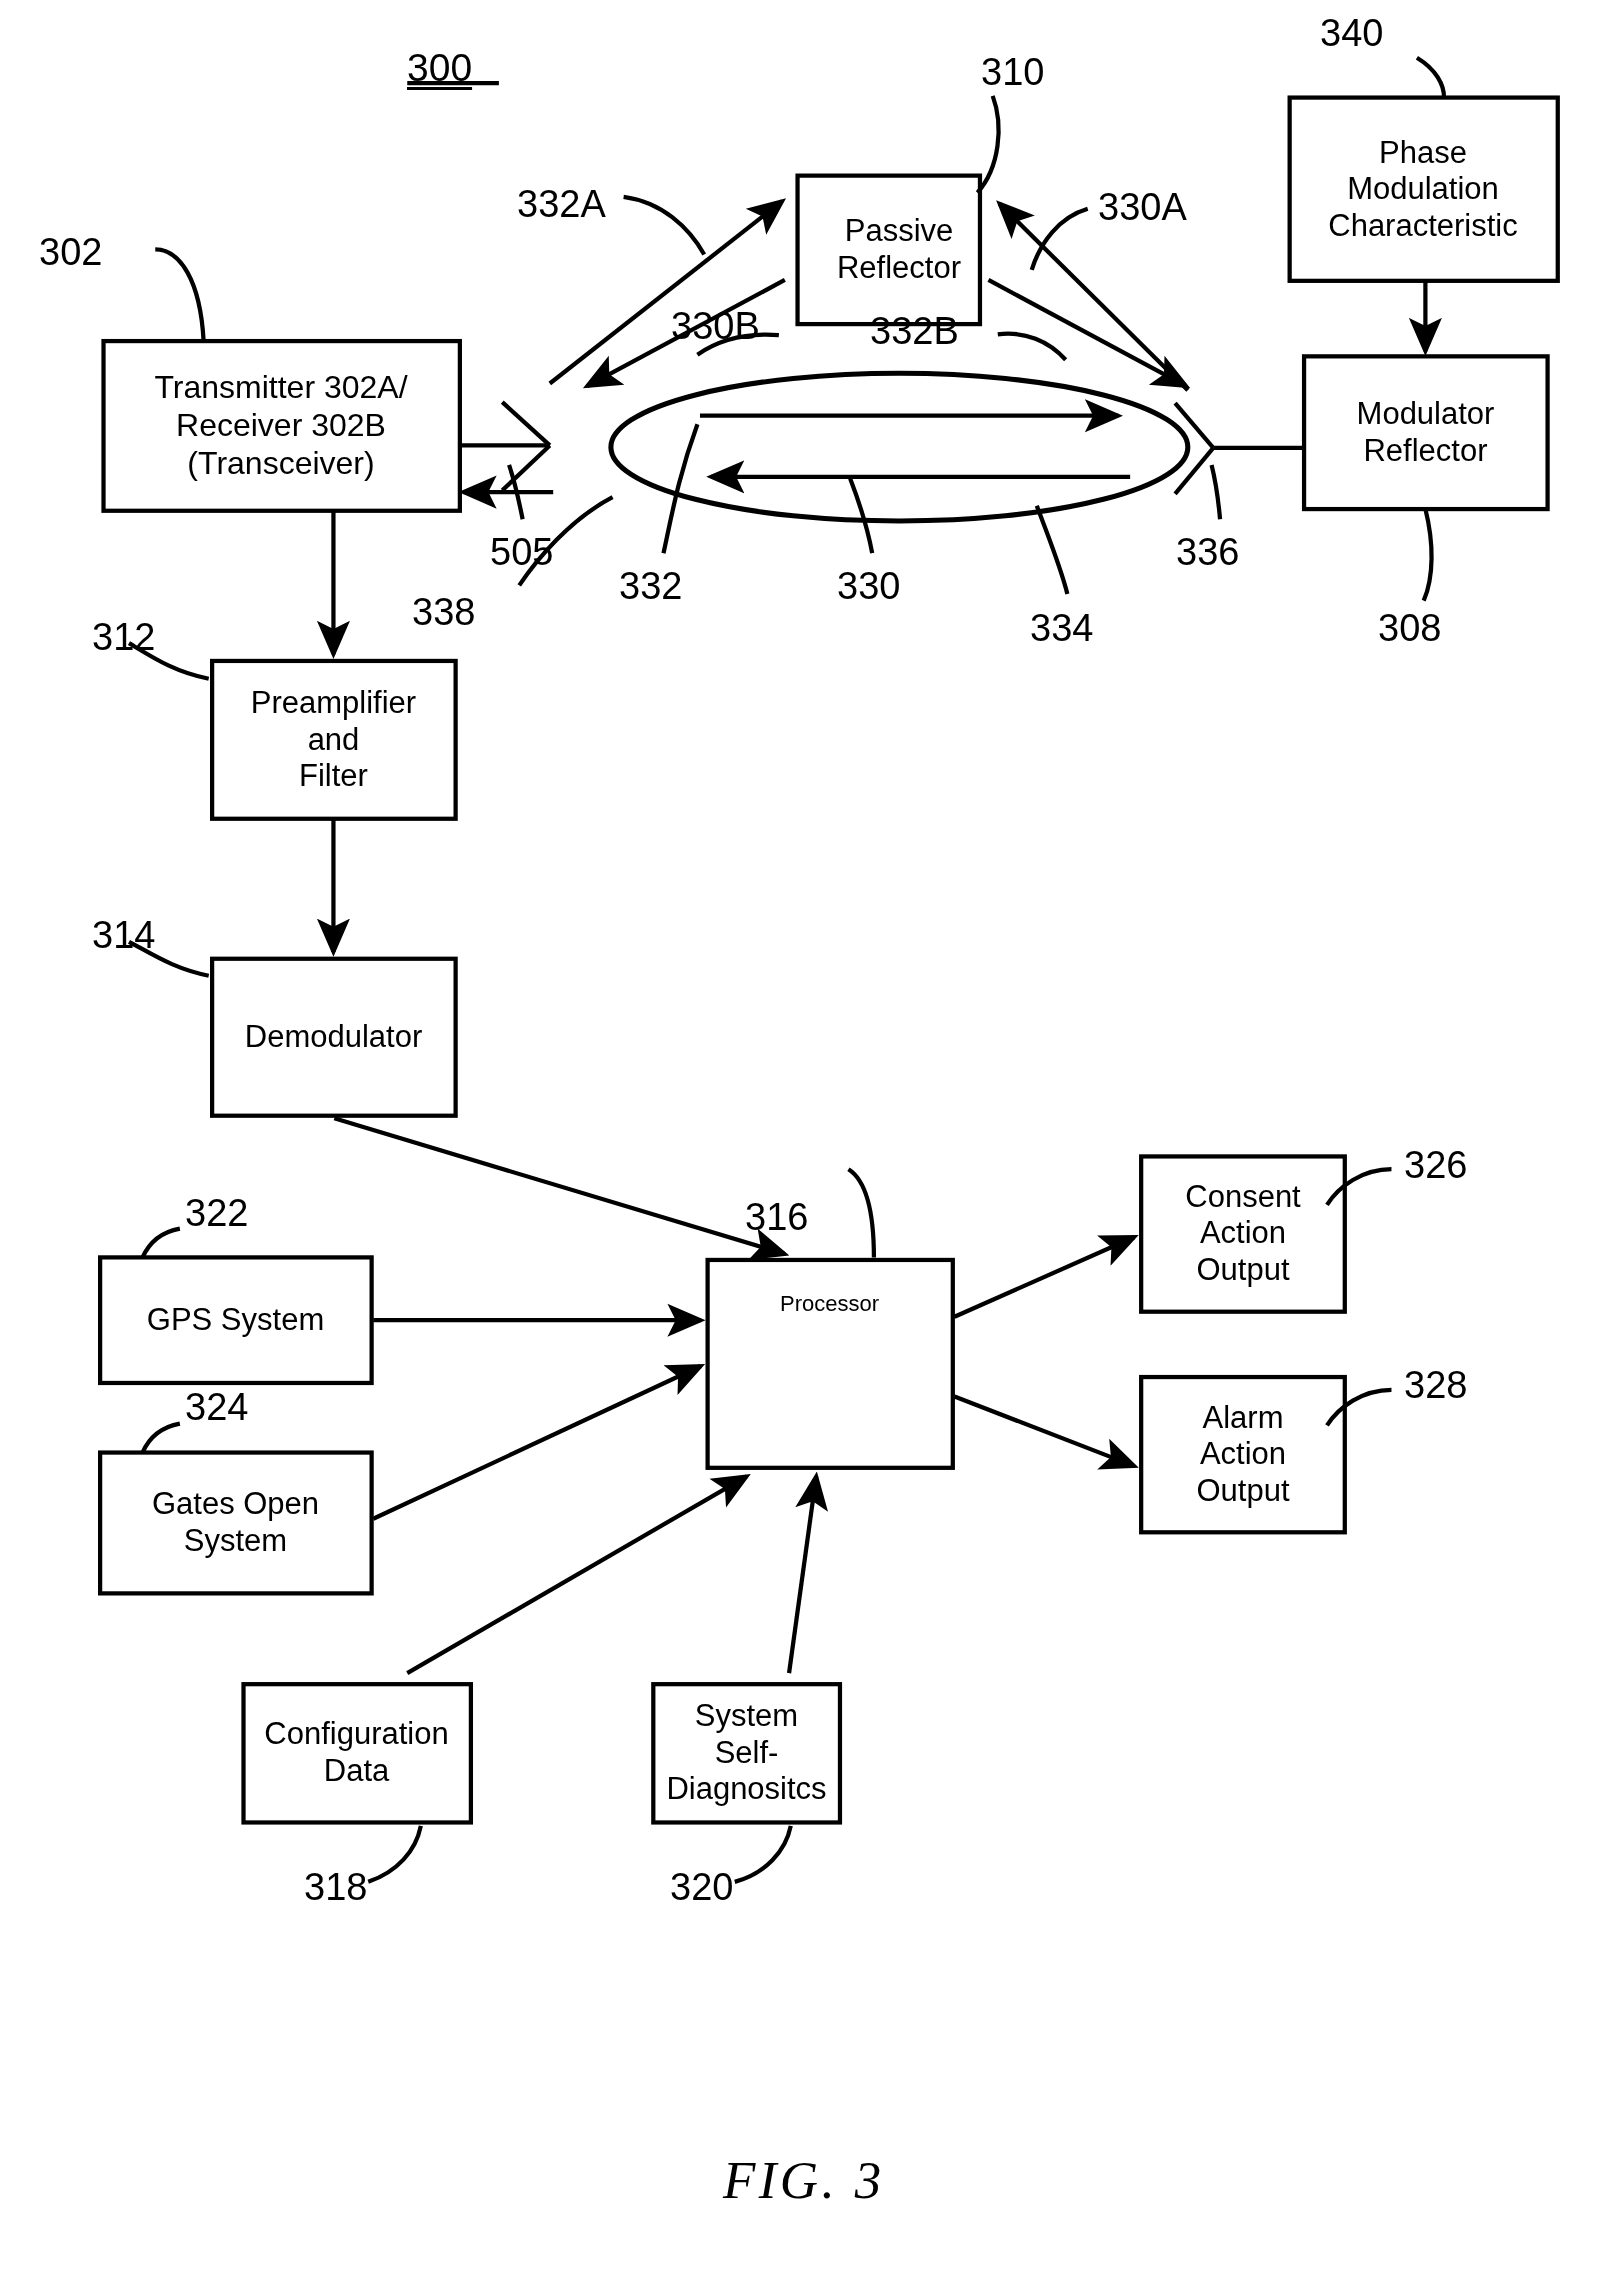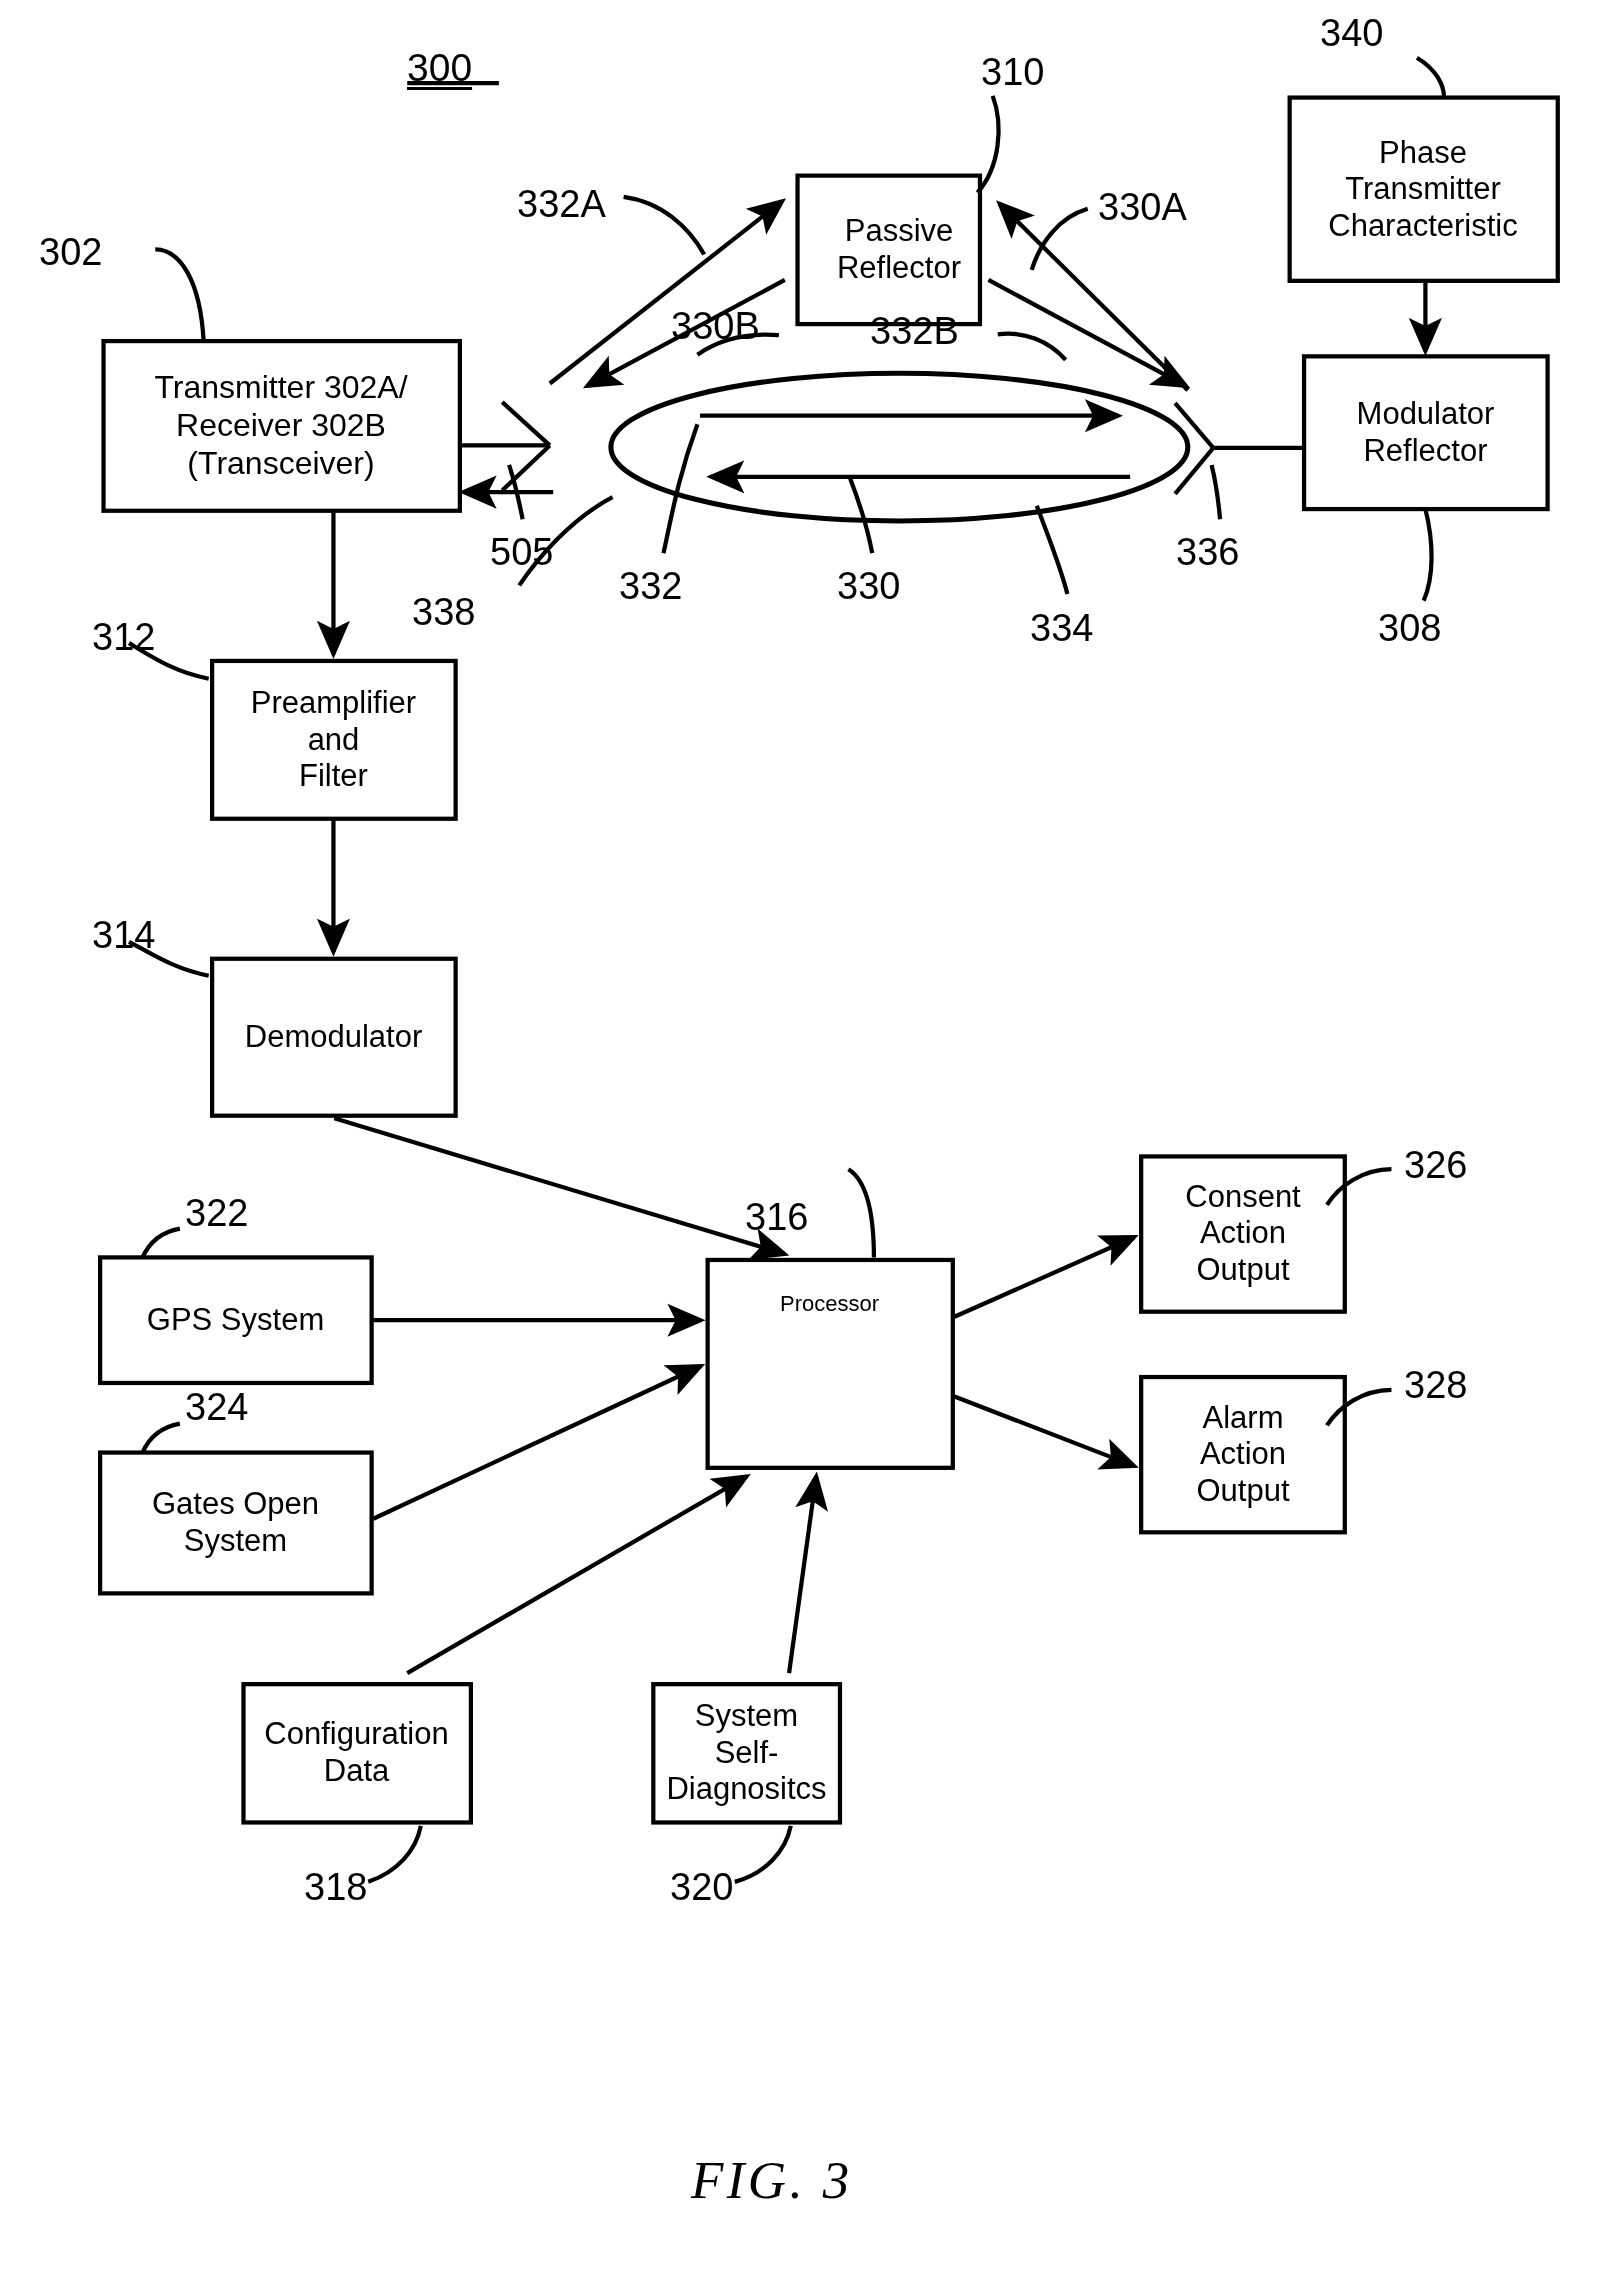--- a/index.html
+++ b/index.html
@@ -59,20 +59,21 @@
     white-space: nowrap;
   }
   .fig-caption {
     position: absolute;
     font-family: "Liberation Serif", serif;
     font-style: italic;
     font-size: 53px;
     letter-spacing: 3.4px;
     color: #000;
     white-space: nowrap;
+    margin-left: 32px;
   }
 </style>
 </head>
 <body>
 
 <div id="figure-root">
 
   <svg id="figure-svg" viewBox="0 0 1907 2679" xmlns="http://www.w3.org/2000/svg">
     <defs>
       <marker id="arrowFill" viewBox="0 0 12 12" refX="10.5" refY="6" markerWidth="9" markerHeight="9" orient="auto-start-reverse">
@@ -188,21 +189,21 @@
 
   <div class="fig-title" style="left:407px; top:34px;margin-top:12px;">300</div>
 
   <div id="box-labels">
       <div class="box-label" style="left: 103px; top: 341px; width: 356px; height: 170px; font-size: 32px;">Transmitter 302A/
 Receiver 302B
 (Transceiver)</div>
       <div class="box-label" style="left: 797px; top: 176px; width: 182px; height: 148px; font-size: 31px; padding-left: 11px;">Passive
 Reflector</div>
       <div class="box-label" style="left: 1289px; top: 98px; width: 268px; height: 183px; font-size: 31px;">Phase
-Transmitter
+Modulation
 Characteristic</div>
       <div class="box-label" style="left: 1304px; top: 356px; width: 243px; height: 153px; font-size: 31px;">Modulator
 Reflector</div>
       <div class="box-label" style="left: 212px; top: 661px; width: 243px; height: 158px; font-size: 31px;">Preamplifier
 and
 Filter</div>
       <div class="box-label" style="left: 212px; top: 959px; width: 243px; height: 157px; font-size: 31px;">Demodulator</div>
       <div class="box-label" style="left: 100px; top: 1257px; width: 271px; height: 126px; font-size: 31px;">GPS System</div>
       <div class="box-label" style="left: 100px; top: 1452px; width: 271px; height: 141px; font-size: 31px;">Gates Open
 System</div>

